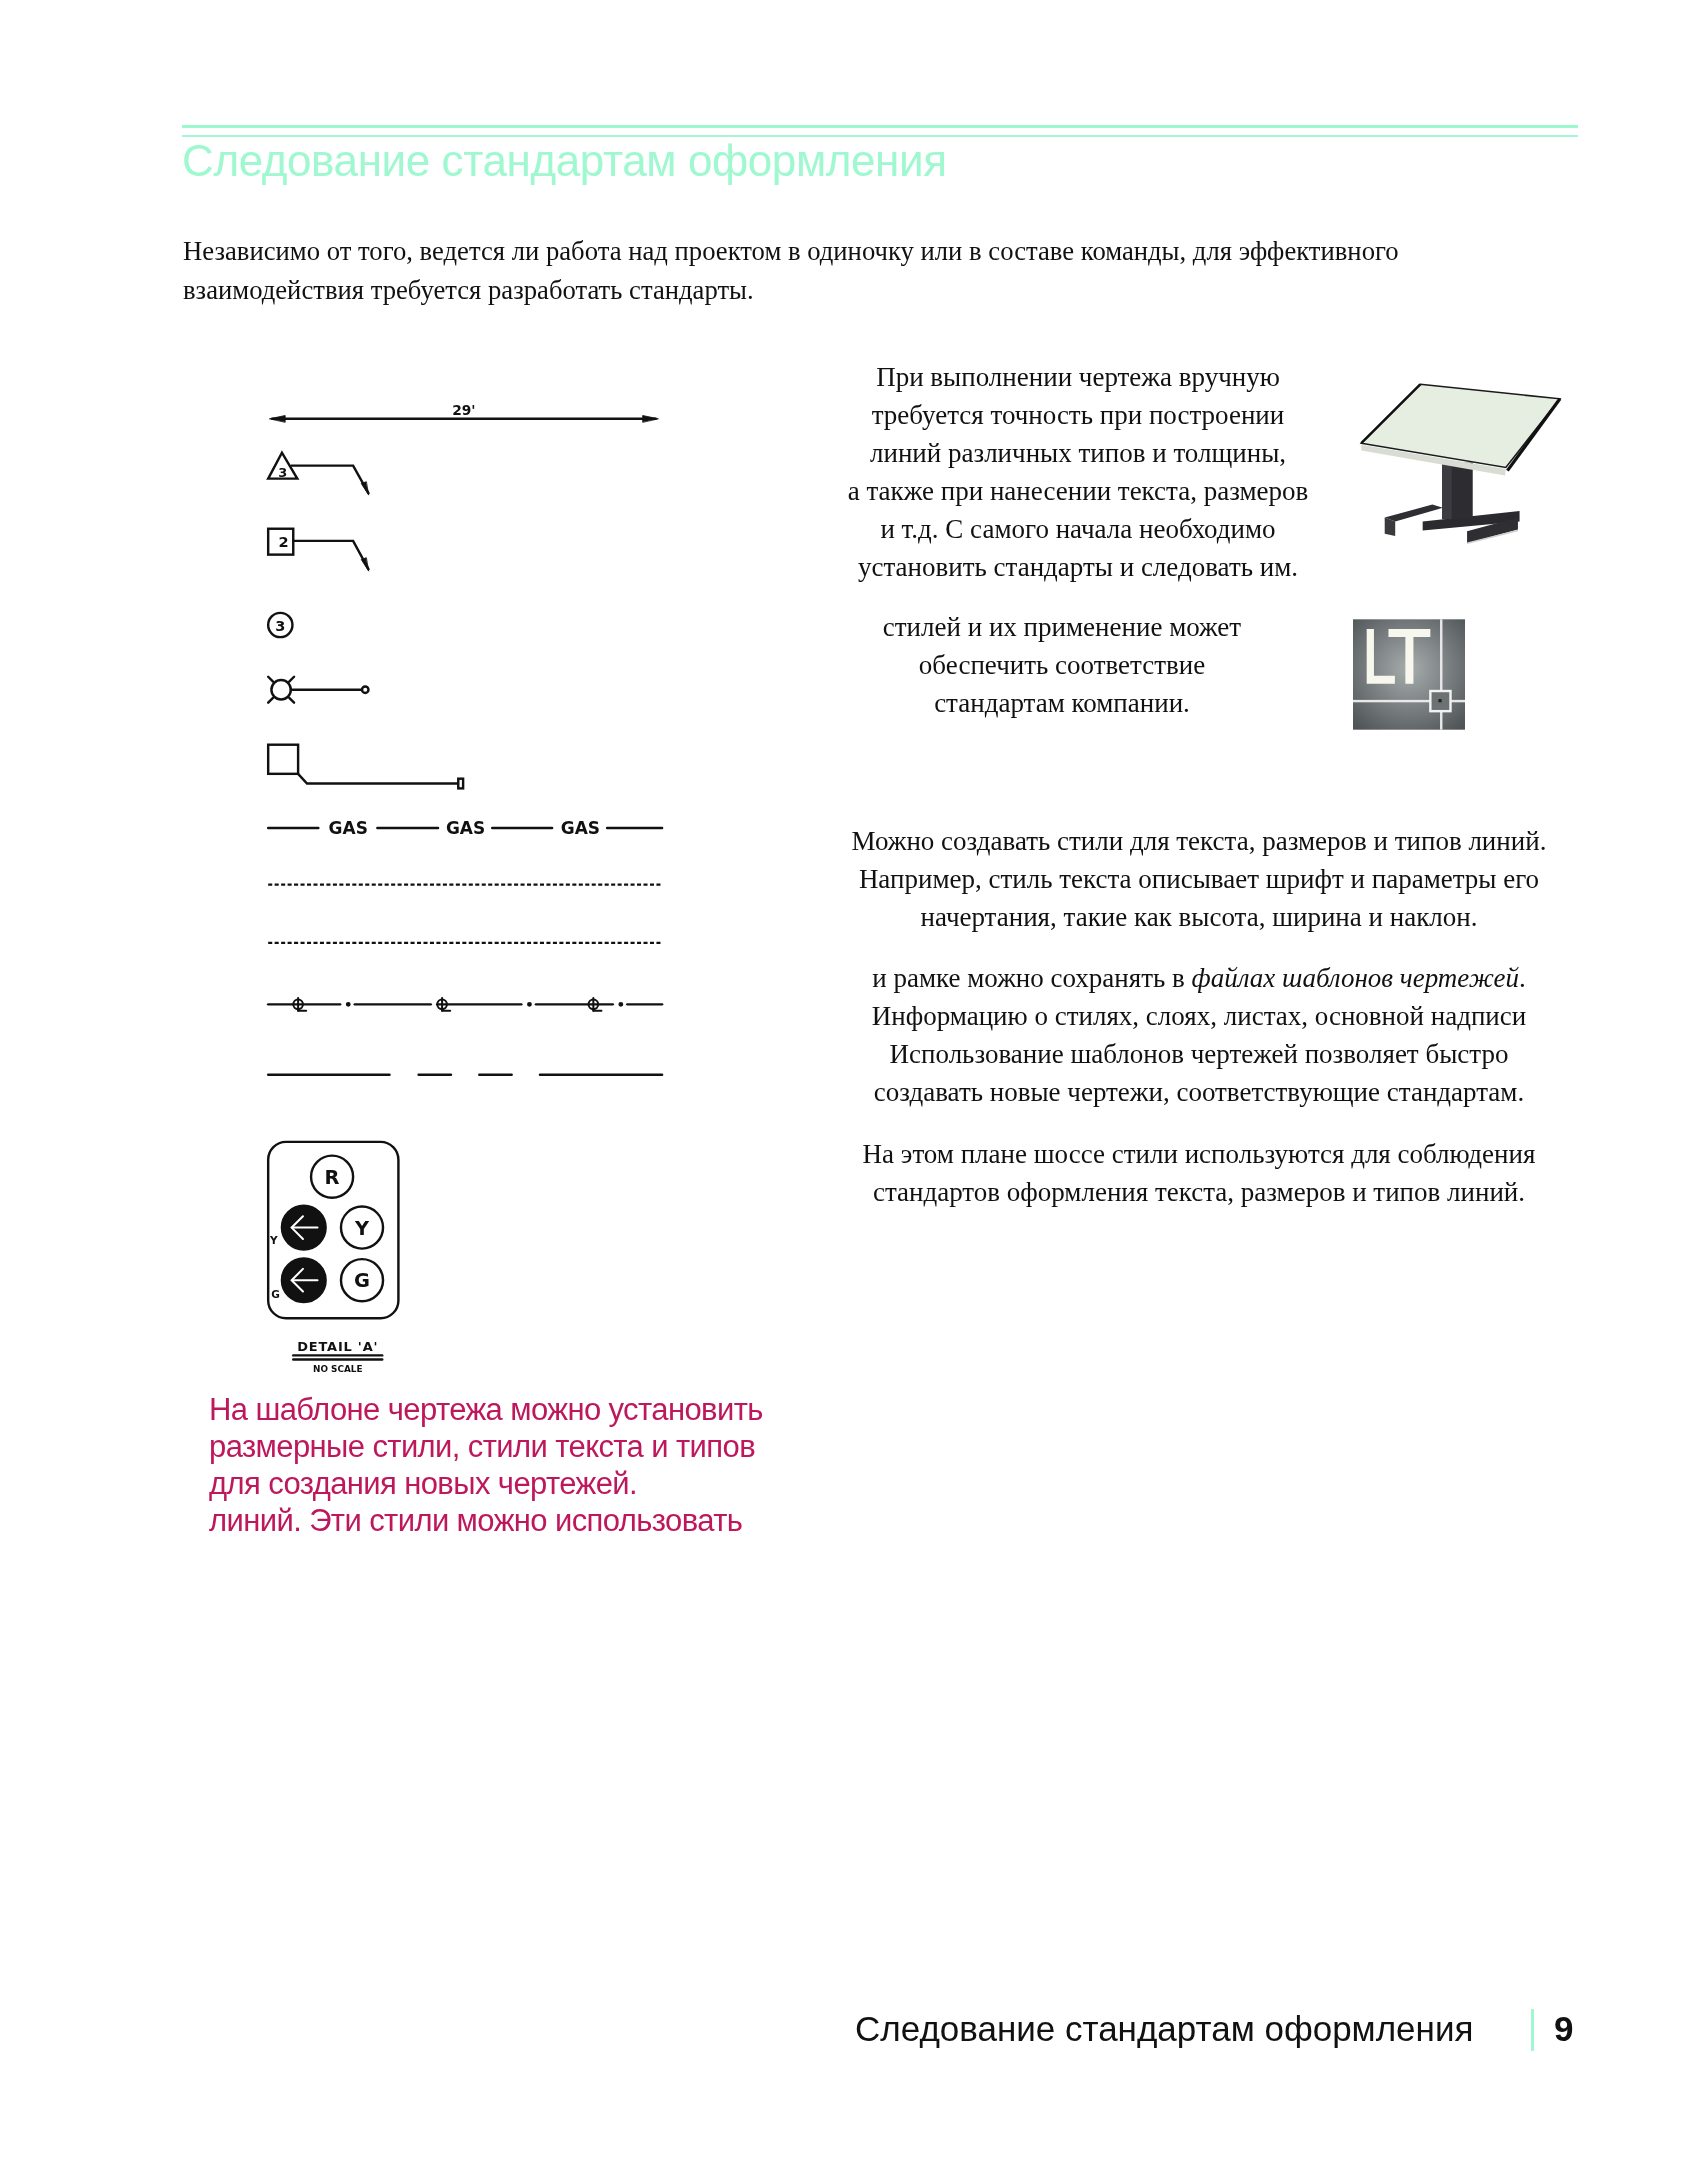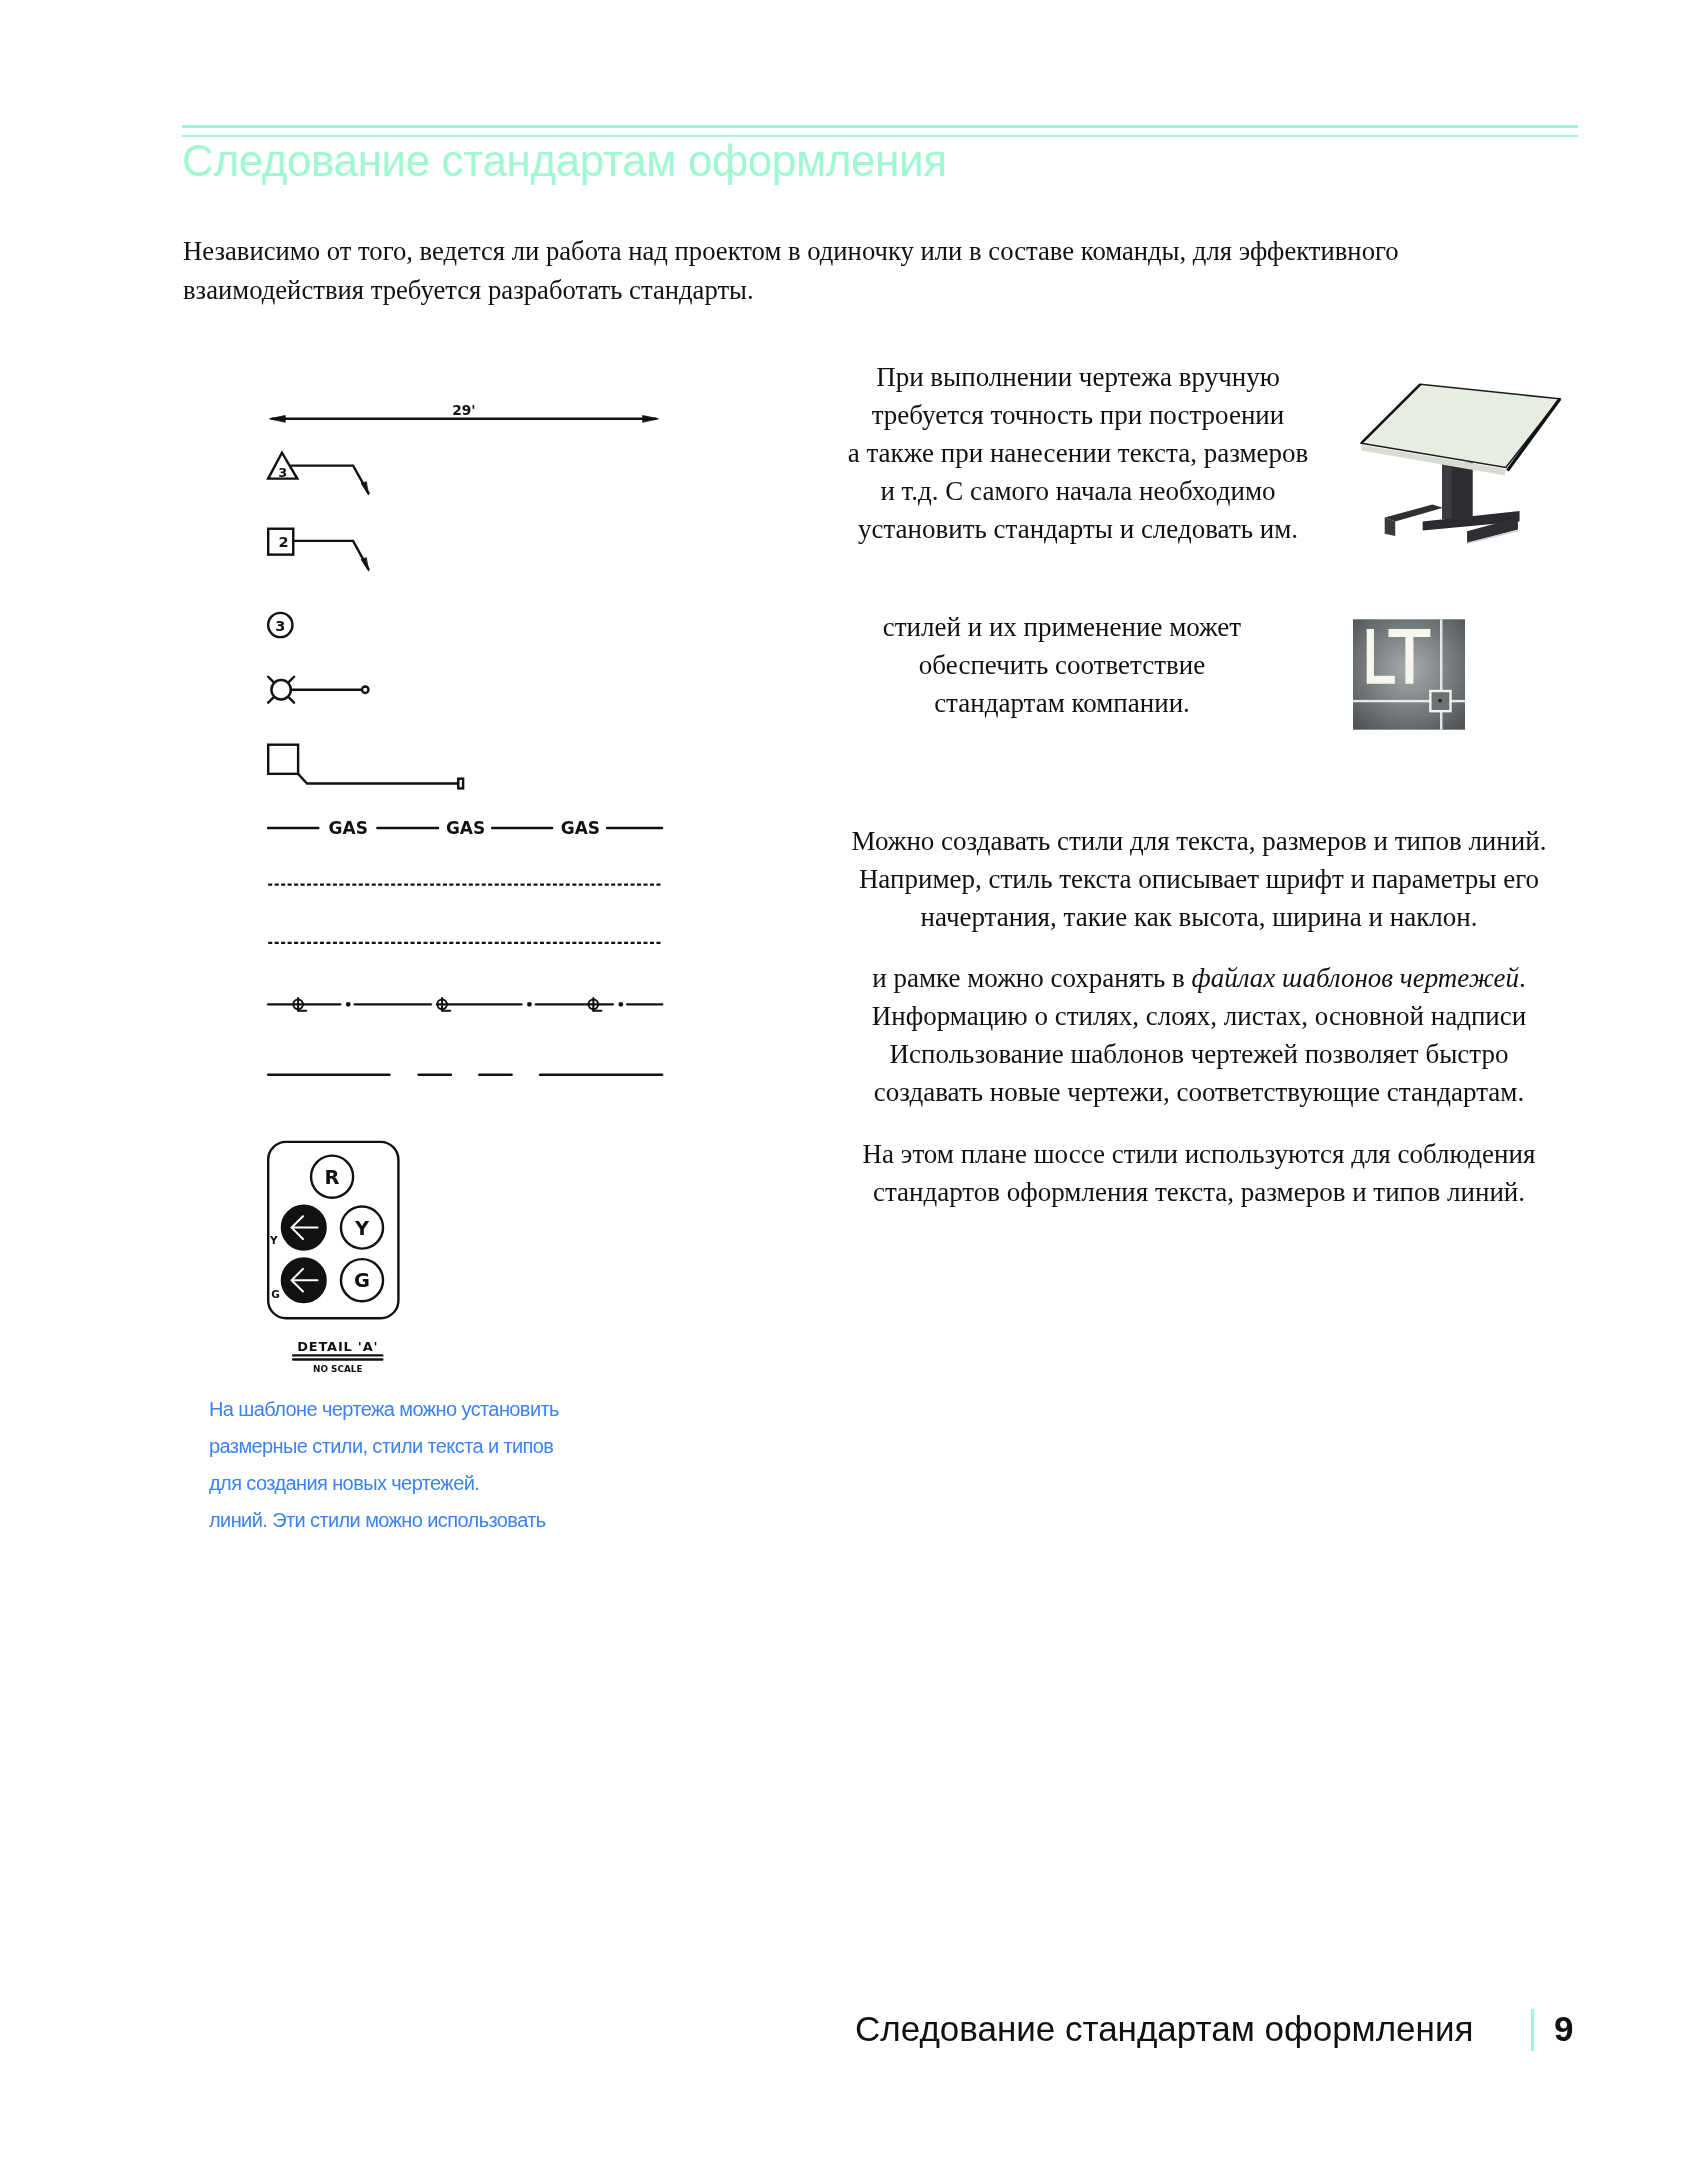--- a/index.html
+++ b/index.html
@@ -9,41 +9,42 @@
   .rule2 { left:182px; top:135px; width:1396px; height:1.6px; background:#a8f5d6; }
   .title { left:182px; top:136px; font-family:"Liberation Sans", sans-serif; font-size:44px; color:#9ff8cf; white-space:nowrap; letter-spacing:-0.4px; }
   .intro { left:183px; top:231px; width:1423px; font-family:"Liberation Serif", serif; font-size:27.5px; line-height:39px; color:#111; transform:scaleX(0.97); transform-origin:left top; }
   .col { left:803px; font-family:Liberation Serif, serif; font-size:27px; line-height:38px; color:#111;text-align:center; }
   .p1 { top:358px; width:550px; }
   .p2 { top:608px; width:518px; }
   .p3 { top:822px; width:792px; }
   .p4 { top:959px; width:792px; }
   .p5 { top:1135px; width:792px; }
   .line { display:block; white-space:nowrap; }
-  .caption { left:209px; top:1391px; font-family:"Liberation Sans", sans-serif; font-size:20px; line-height:37px; color:#3b82f6; letter-spacing:-0.6px; }
+  .caption { left:209px; top:1391px; font-family:"Liberation Sans", sans-serif; font-size:31px; line-height:37px; color:#be185d; letter-spacing:-0.6px; }
   .footer-text { left:855px; top:2009px; font-family:"Liberation Sans", sans-serif; font-size:35px; color:#111; white-space:nowrap; }
   .footer-sep { left:1531px; top:2009px; width:3.2px; height:42px; background:#9ff8cf; }
   .footer-num { left:1554px; top:2009px; font-family:"Liberation Sans", sans-serif; font-weight:bold; font-size:35px; color:#111; }
   svg text { font-family:"DejaVu Sans", sans-serif; font-weight:bold; }
 </style>
 </head>
 <body>
 
 <div class="abs rule1"></div>
 <div class="abs rule2"></div>
 <div class="abs title">Следование стандартам оформления</div>
 
 <div class="abs intro">
   <span class="line">Независимо от того, ведется ли работа над проектом в одиночку или в составе команды, для эффективного</span>
   <span class="line">взаимодействия требуется разработать стандарты.</span>
 </div>
 
 <div class="abs col p1">
   <span class="line">При выполнении чертежа вручную</span>
   <span class="line">требуется точность при построении</span>
+  <span class="line">линий различных типов и толщины,</span>
   <span class="line">а также при нанесении текста, размеров</span>
   <span class="line">и т.д. С самого начала необходимо</span>
   <span class="line">установить стандарты и следовать им.</span>
 </div>
 
 <div class="abs col p2">
   <span class="line">стилей и их применение может</span>
   <span class="line">обеспечить соответствие</span>
   <span class="line">стандартам компании.</span>
 </div>

